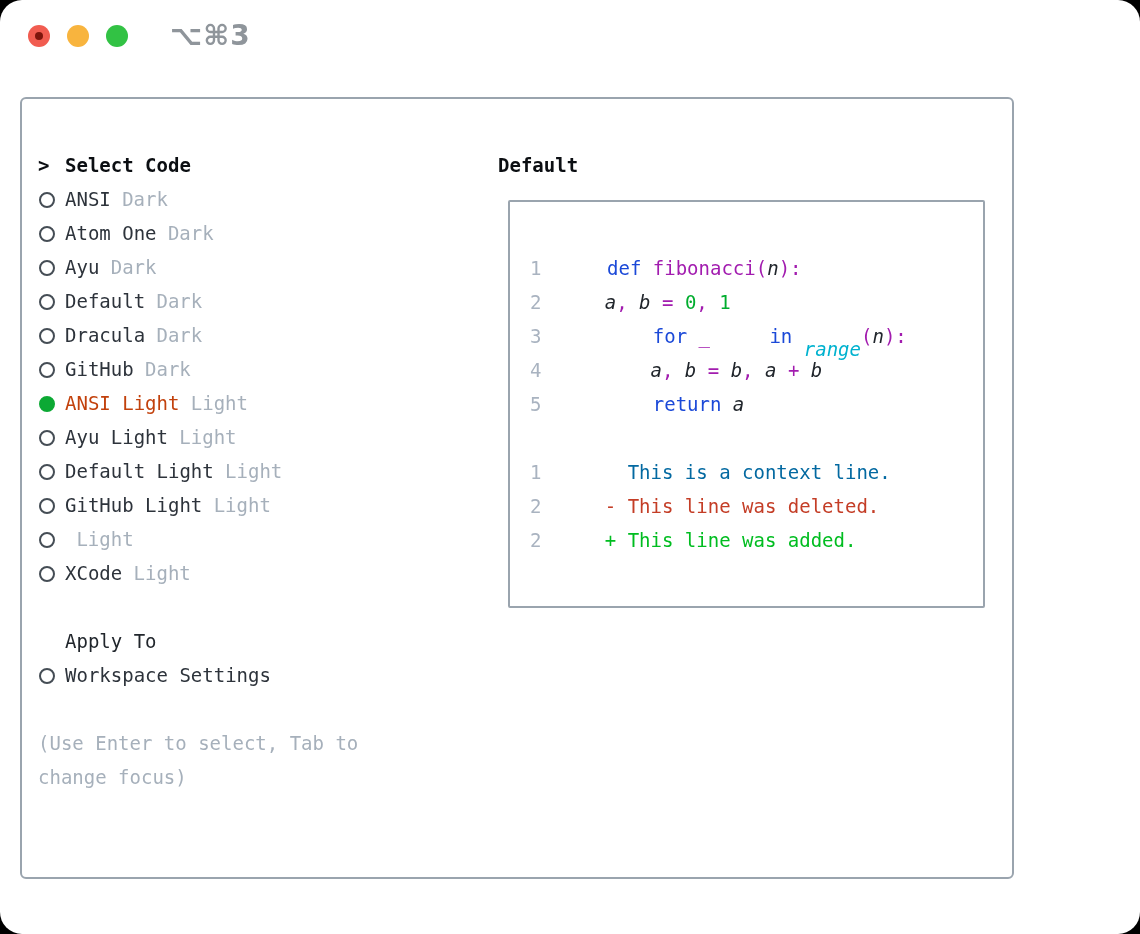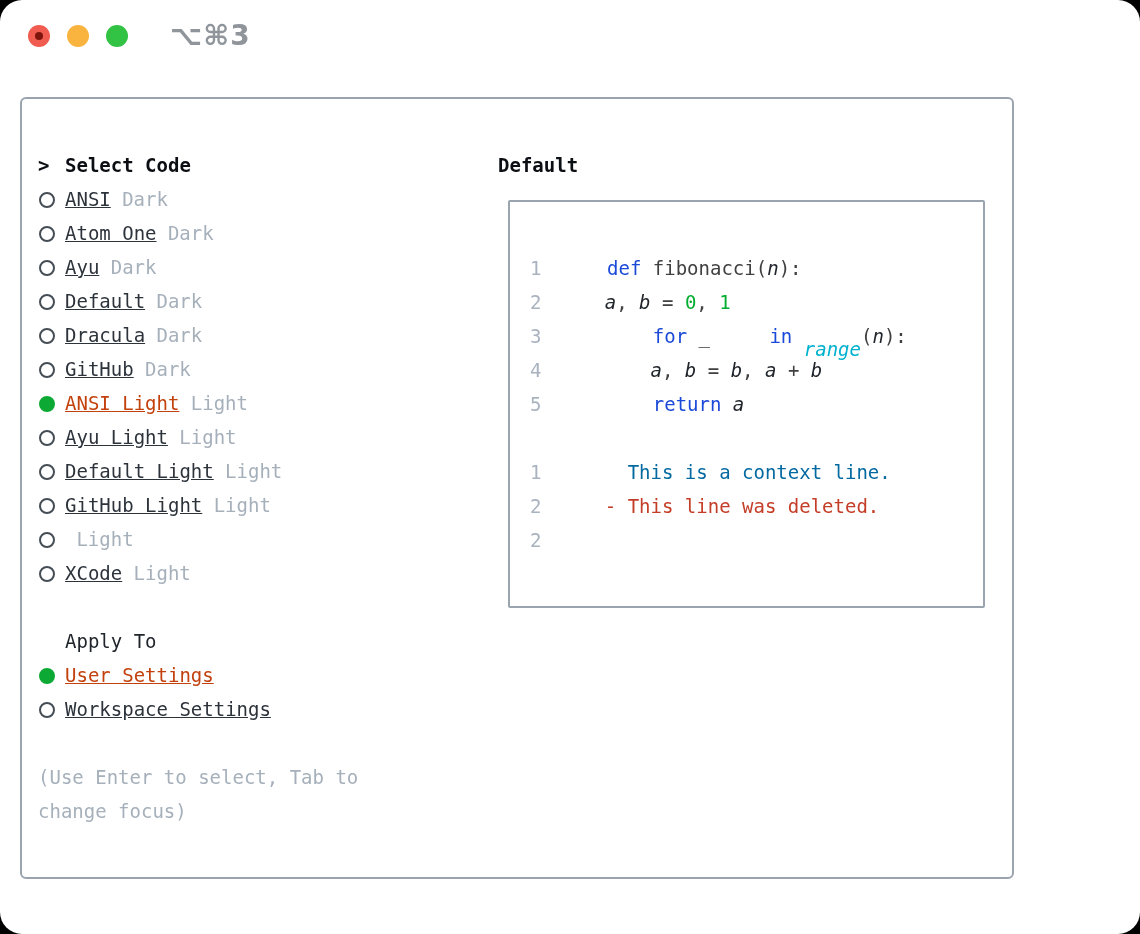--- a/index.html
+++ b/index.html
@@ -24,35 +24,35 @@
     padding:49px 0 0 16px;display:flex;background:#fff;
   }
   .left-col{width:440px;flex:none;}
   .right-col{flex:1;}
   .row{display:flex;height:34px;white-space:pre;}
   .marker{display:inline-block;width:27px;flex:none;position:relative;}
   .prompt{font-weight:bold;color:#0b0e12;}
   .radio{position:absolute;left:1px;top:10px;width:12px;height:12px;border:2px solid #454d55;border-radius:50%;box-sizing:content-box;background:#fff;}
   .radio.sel{background:#0ca934;border-color:#0ca934;}
   .hdr{font-weight:bold;color:#0b0e12;}
-  .name{color:#2d333b;text-decoration:underline;}
+  .name{color:#2d333b;}
   .row.selected .name{color:#c2410c;}
   .tag{color:#a6b0bb;margin-left:0.6em;}
   .spacer{height:34px;}
   .hint{color:#a6b0bb;max-width:380px;white-space:normal;}
   
   .preview-hdr{margin-left:20px;font-weight:bold;color:#0b0e12;height:34px;}
   .preview-box{
     margin-left:30px;margin-top:18px;width:477px;height:408px;
     border:2px solid #9aa4ae;border-radius:2px;box-sizing:border-box;
     padding:49px 0 0 20px;background:#fff;
   }
   .pline{display:flex;height:34px;white-space:pre;}
   .ln{display:inline-block;width:29px;flex:none;color:#a9b3c0;}
-  .tok-fg{color:#404040;}
+  .tok-fg{color:#a21caf;}
   .tok-kw{color:#1b49d8;margin-left:48px;}
   .tok-fn{color:#00b2cf;font-style:italic;margin-top:13px;}
   .tok-num{color:#00ad2e;}
   .tok-var{color:#21262c;font-style:italic;}
   .tok-ctx{color:#0369a1;}
   .tok-del{color:#c43d26;}
   .tok-add{color:#00bd20;}
 </style>
 </head>
 <body>
@@ -92,38 +92,37 @@
         </div>
 
       <div class="spacer"></div>
 
       <div class="row">
         <span class="marker"></span>
         <span>Apply To</span>
       </div>
 
       <div id="apply-list">
-          <div class="row selected"><span class="marker"><span class="radio sel"></span></span><span class="name">User Settings</span></div>
           <div class="row"><span class="marker"><span class="radio"></span></span><span class="name">Workspace Settings</span></div>
         </div>
 
       <div class="spacer"></div>
 
       <div class="hint">(Use Enter to select, Tab to change focus)</div>
     </div>
 
     <div class="right-col">
       <div class="preview-hdr">Default</div>
       <div class="preview-box" id="preview-box">
           <div class="pline"><span class="ln">1</span><span class="tok-kw">def</span><span class="tok-fg"> fibonacci(</span><span class="tok-var">n</span><span class="tok-fg">):</span></div>
           <div class="pline"><span class="ln">2</span><span class="tok-fg">    </span><span class="tok-var">a</span><span class="tok-fg">, </span><span class="tok-var">b</span><span class="tok-fg"> = </span><span class="tok-num">0</span><span class="tok-fg">, </span><span class="tok-num">1</span></div>
           <div class="pline"><span class="ln">3</span><span class="tok-fg">    </span><span class="tok-kw">for</span><span class="tok-fg"> _ </span><span class="tok-kw">in</span><span class="tok-fg"> </span><span class="tok-fn">range</span><span class="tok-fg">(</span><span class="tok-var">n</span><span class="tok-fg">):</span></div>
           <div class="pline"><span class="ln">4</span><span class="tok-fg">        </span><span class="tok-var">a</span><span class="tok-fg">, </span><span class="tok-var">b</span><span class="tok-fg"> = </span><span class="tok-var">b</span><span class="tok-fg">, </span><span class="tok-var">a</span><span class="tok-fg"> + </span><span class="tok-var">b</span></div>
           <div class="pline"><span class="ln">5</span><span class="tok-fg">    </span><span class="tok-kw">return</span><span class="tok-fg"> </span><span class="tok-var">a</span></div>
           <div class="pline"><span class="ln"></span></div>
           <div class="pline"><span class="ln">1</span><span class="tok-ctx">      This is a context line.</span></div>
           <div class="pline"><span class="ln">2</span><span class="tok-del">    - This line was deleted.</span></div>
-          <div class="pline"><span class="ln">2</span></div>
+          <div class="pline"><span class="ln">2</span><span class="tok-add">    + This line was added.</span></div>
         </div>
     </div>
 
   </div>
 </div>
 
 </body></html>

